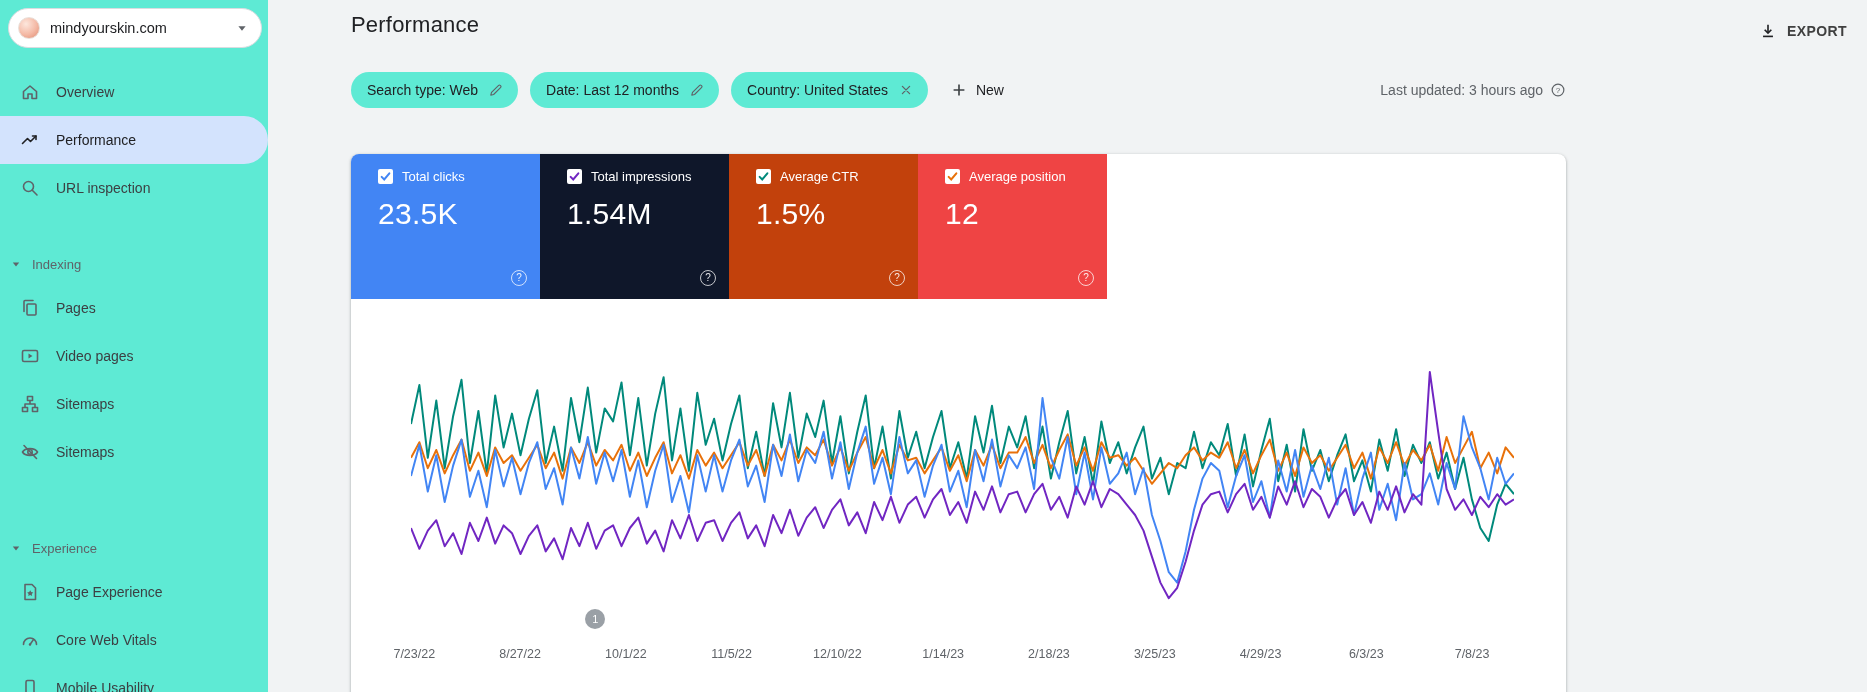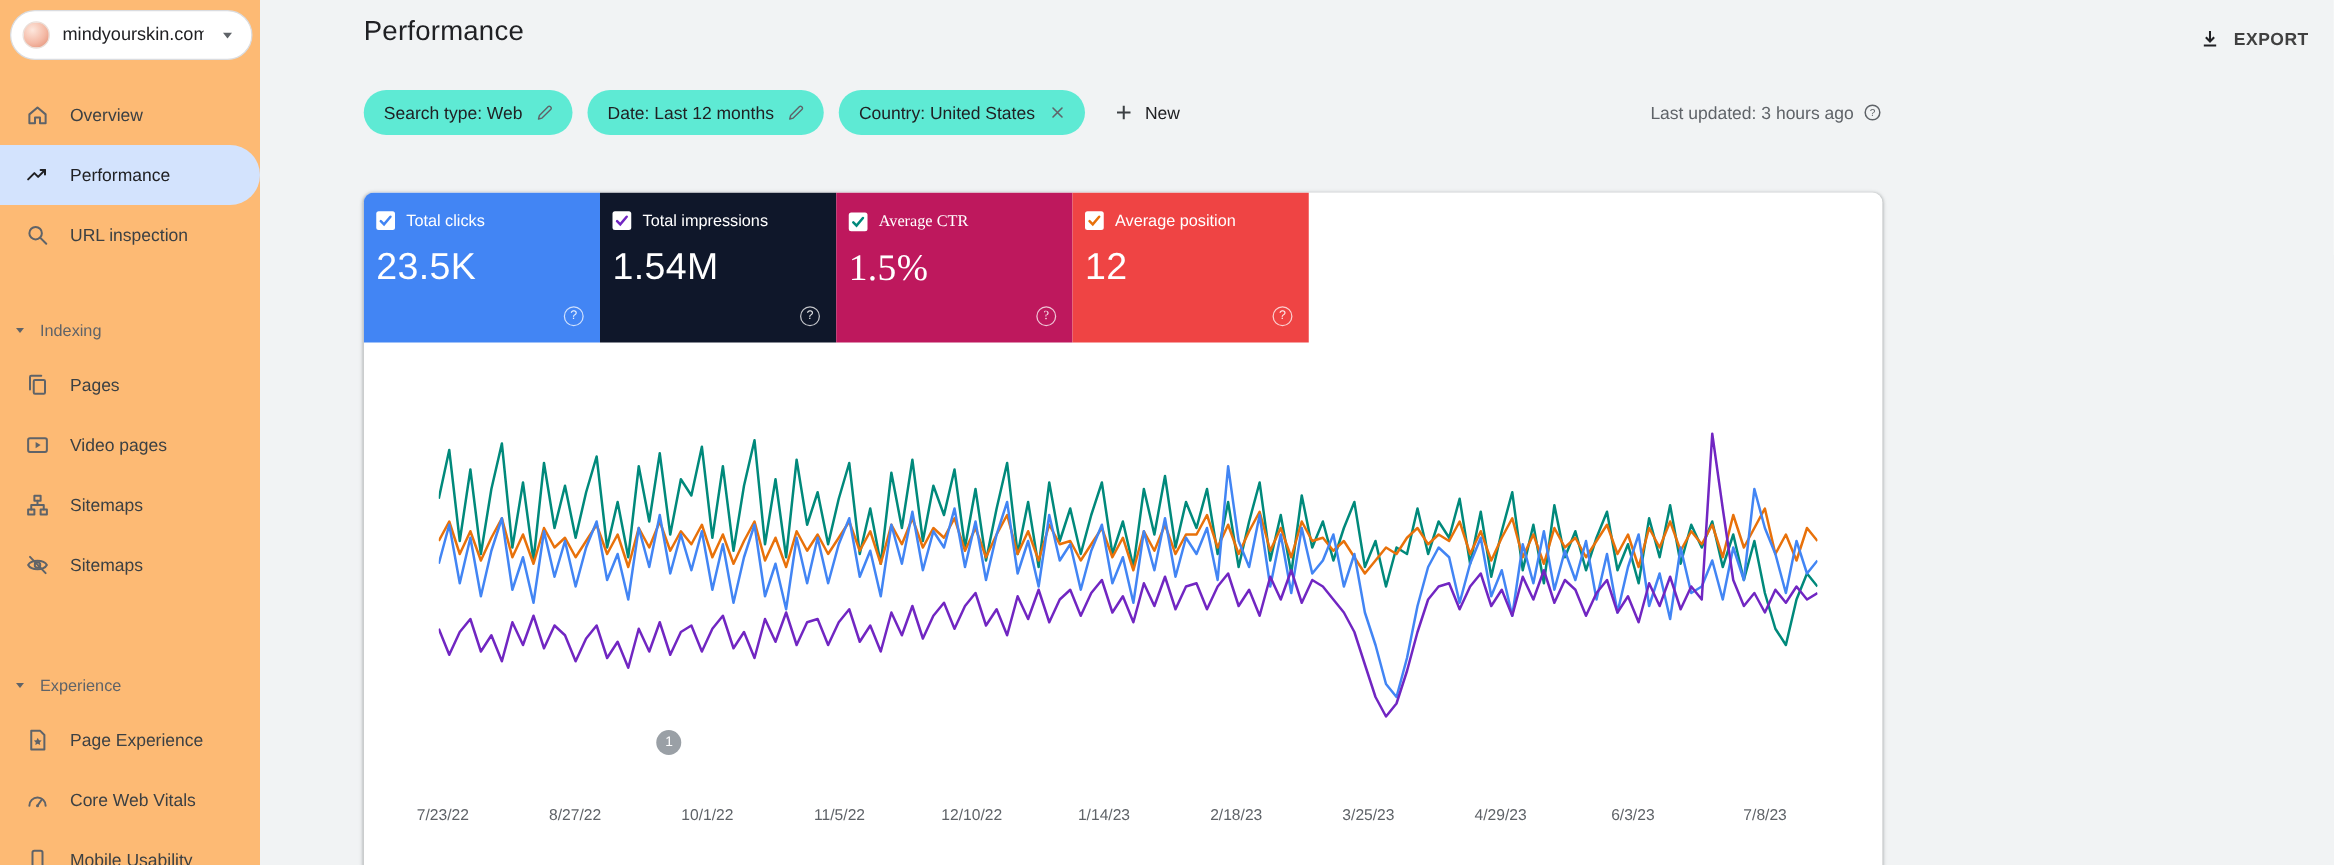--- a/index.html
+++ b/index.html
@@ -5,21 +5,21 @@
   * { box-sizing: border-box; }
   html,body { margin:0; padding:0; }
   body {
     width:1867px; height:692px; overflow:hidden;
     background:#f1f3f4; color:#202124;
     font-family:"Liberation Sans", sans-serif;
   }
   .app { display:flex; height:100%; }
 
   
-  .sidebar { width:208px; background:#fdba74; flex:none; height:100%; overflow:hidden; }
+  .sidebar { width:268px; background:#5eead4; flex:none; height:100%; overflow:hidden; }
   .property-selector {
     margin:8px 6px 0 8px; height:40px; border:1px solid #dadce0; border-radius:21px;
     display:flex; align-items:center; gap:10px; padding:0 10px 0 9px; cursor:pointer; background:#fff;
   }
   .prop-logo {
     width:22px; height:22px; border-radius:50%; flex:none;
     background: radial-gradient(circle at 35% 30%, #fde7dd, #f4b9a5 55%, #e08a70);
     border:1px solid #eadfd9;
   }
   .prop-name { font-size:14.5px; color:#202124; flex:1; white-space:nowrap; overflow:hidden; }
@@ -71,21 +71,21 @@
   .last-updated { margin-left:auto; display:flex; align-items:center; gap:7px; color:#5f6368; font-size:14px; }
   .help-circle { width:16px; height:16px; color:#5f6368; cursor:pointer; }
 
   
   .card {
     width:1215px; margin-top:46px; background:#fff; border-radius:8px; overflow:hidden;
     box-shadow:0 1px 2px rgba(60,64,67,.30), 0 1px 3px 1px rgba(60,64,67,.15);
     padding-bottom:60px;
   }
   .tiles { display:flex; }
-  .tile { width:189px; height:120px; position:relative; color:#fff; padding:15px 0 0 10px; cursor:pointer; }
+  .tile { width:189px; height:145px; position:relative; color:#fff; padding:15px 0 0 27px; cursor:pointer; }
   .tile-head { display:flex; align-items:center; gap:9px; font-size:13px; font-weight:500; white-space:nowrap; }
   .checkbox {
     width:15px; height:15px; background:#fff; border-radius:2px; flex:none;
     display:flex; align-items:center; justify-content:center;
   }
   .tile-value { font-size:30px; margin-top:13px; font-weight:400; letter-spacing:.3px; }
   .tile-help {
     position:absolute; right:13px; bottom:13px; width:16px; height:16px; border-radius:50%;
     border:1.5px solid rgba(255,255,255,.75); color:rgba(255,255,255,.9);
     font-size:10px; line-height:13px; text-align:center; cursor:pointer;
@@ -94,21 +94,21 @@
   .chart-wrap { padding:40px 52px 0 60px; position:relative; }
   .plot { position:relative; }
   .plot svg.chart { display:block; width:100%; height:300px; }
   .annotation-badge {
     position:absolute; top:270px; width:20px; height:20px; border-radius:50%;
     background:#9aa0a6; color:#fff; font-size:11px; line-height:20px; text-align:center;
     transform:translateX(-50%); cursor:pointer;
   }
   .axis-labels { position:relative; height:18px; margin-top:8px; }
   .axis-labels span {
-    position:absolute; transform:translateX(-50%); font-size:12.5px; color:#5f6368; white-space:nowrap; top:0;margin-top:23px;
+    position:absolute; transform:translateX(-50%); font-size:12.5px; color:#5f6368; white-space:nowrap; top:0;
   }
 </style>
 </head>
 <body>
 
 <div class="app">
 
   <aside class="sidebar">
     <div class="property-selector">
       <span class="prop-logo"></span>
@@ -314,21 +314,21 @@
               <span class="checkbox">
                 <svg viewBox="0 0 12 12" width="11" height="11">
                   <path d="M1.8 6.4 L4.6 9.2 L10.2 2.6" fill="none" stroke="#7126c2" stroke-width="2.2" stroke-linecap="round"></path>
                 </svg>
               </span>
               <span>Total impressions</span>
             </div>
             <div class="tile-value">1.54M</div>
             <div class="tile-help">?</div>
           </div>
-          <div class="tile" style="background: #be185d; font-family: Liberation Serif, serif;">
+          <div class="tile" style="background: #c2410c;">
             <div class="tile-head">
               <span class="checkbox">
                 <svg viewBox="0 0 12 12" width="11" height="11">
                   <path d="M1.8 6.4 L4.6 9.2 L10.2 2.6" fill="none" stroke="#00897b" stroke-width="2.2" stroke-linecap="round"></path>
                 </svg>
               </span>
               <span>Average CTR</span>
             </div>
             <div class="tile-value">1.5%</div>
             <div class="tile-help">?</div>

